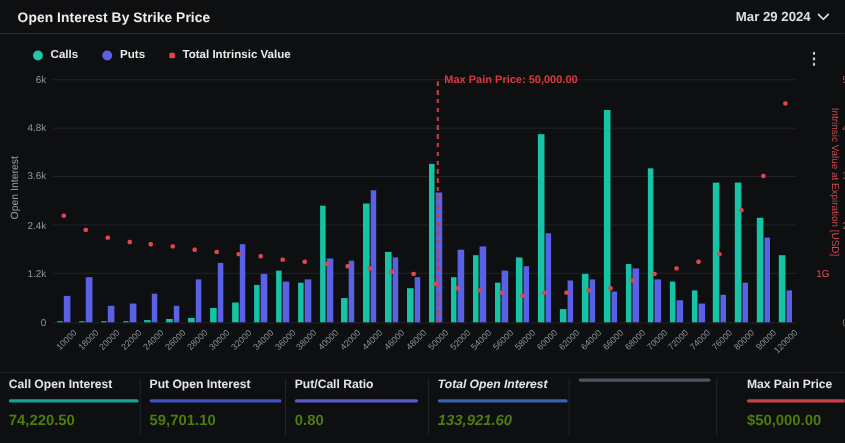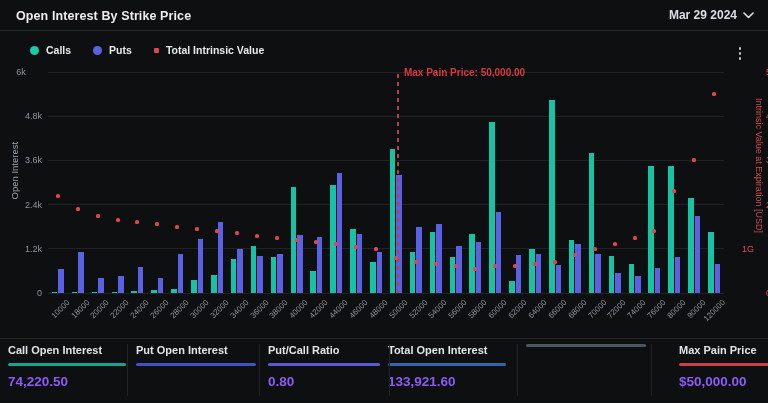--- a/index.html
+++ b/index.html
@@ -34,21 +34,21 @@
   .xlabel { position:absolute; top:298px; font-size:8px; color:#8d9399; white-space:nowrap; transform:rotate(-45deg); transform-origin:100% 0; }
   #maxpain-line { position:absolute; width:2px; z-index:4;
     background:repeating-linear-gradient(to bottom,#c23d43 0 4px, transparent 4px 8px); }
   #maxpain-label { position:absolute; font-size:10px; font-weight:700; color:#d9393f; white-space:nowrap; z-index:6; }
 
   
   #footer-divider { position:absolute; left:0; right:0; top:338px; height:1px; background:#232528; }
   .stat-col { position:absolute; top:344px; }
   .stat-label { font-size:11px; font-weight:700; color:#e2e4e6; margin-bottom:7px; white-space:nowrap; }
   .stat-rule { height:3px; border-radius:2px; margin-bottom:8px; }
-  .stat-value { font-size:13.5px; font-weight:700; color:#8b5cf6; white-space:nowrap; }
+  .stat-value { font-size:13.5px; font-weight:700; color:#4d7c0f; white-space:nowrap; }
   .stat-vdiv { position:absolute; top:344px; width:1px; height:52px; background:#202327; }
 </style>
 </head>
 <body>
 
 <div id="panel">
 
   <div id="header">
     <div id="title">Open Interest By Strike Price</div>
     <div id="date-select">
@@ -92,21 +92,21 @@
       <div class="gridline" style="left: 48px; width: 676px; top: 204.1px;"></div>
       <div class="tick-left" style="top: 199.6px;">2.4k</div>
       <div class="tick-right" style="left: 729px; top: 199.6px;">2G</div>
       <div class="gridline" style="left: 48px; width: 676px; top: 159.9px;"></div>
       <div class="tick-left" style="top: 155.4px;">3.6k</div>
       <div class="tick-right" style="left: 729px; top: 155.4px;">3G</div>
       <div class="gridline" style="left: 48px; width: 676px; top: 115.7px;"></div>
       <div class="tick-left" style="top: 111.2px;">4.8k</div>
       <div class="tick-right" style="left: 729px; top: 111.2px;">4G</div>
       <div class="gridline" style="left: 48px; width: 676px; top: 71.5px;"></div>
-      <div class="tick-left" style="top: 67px; text-align: center;">6k</div>
+      <div class="tick-left" style="top: 67px;">6k</div>
       <div class="tick-right" style="left: 729px; top: 67px;">5G</div>
       <div id="y-title-left">Open Interest</div>
       <div id="y-title-right">Intrinsic Value at Expiration [USD]</div>
       <div class="bar" style="left: 51.9412px; width: 5.5px; top: 291.5px; height: 1.5px; background: rgb(22, 195, 164);"></div>
       <div class="bar" style="left: 58.4412px; width: 5.5px; top: 269.058px; height: 23.9417px; background: rgb(90, 97, 228);"></div>
       <div class="dot" style="left: 55.9412px; top: 193.76px; background: rgb(224, 70, 76);"></div>
       <div class="xlabel" style="right: 703.059px;">10000</div>
       <div class="bar" style="left: 71.8235px; width: 5.5px; top: 291.5px; height: 1.5px; background: rgb(22, 195, 164);"></div>
       <div class="bar" style="left: 78.3235px; width: 5.5px; top: 252.483px; height: 40.5167px; background: rgb(90, 97, 228);"></div>
       <div class="dot" style="left: 75.8235px; top: 207.02px; background: rgb(224, 70, 76);"></div>
@@ -246,29 +246,30 @@
   <div id="footer-divider"></div>
   <div id="footer">
       <div class="stat-col" style="left: 8px;">
         <div class="stat-label">Call Open Interest</div>
         <div class="stat-rule" style="width: 118px; background: rgb(18, 165, 148);"></div>
         <div class="stat-value">74,220.50</div>
       </div>
       <div class="stat-col" style="left: 136px;">
         <div class="stat-label">Put Open Interest</div>
         <div class="stat-rule" style="width: 120px; background: rgb(68, 80, 198);"></div>
+        <div class="stat-value">59,701.10</div>
       </div>
       <div class="stat-vdiv" style="left: 127px;"></div>
       <div class="stat-col" style="left: 268px;">
         <div class="stat-label">Put/Call Ratio</div>
         <div class="stat-rule" style="width: 112px; background: rgb(90, 90, 206);"></div>
         <div class="stat-value">0.80</div>
       </div>
       <div class="stat-vdiv" style="left: 259px;"></div>
-      <div class="stat-col" style="left: 388px;">
+      <div class="stat-col" style="left: 398px; font-style: italic;">
         <div class="stat-label">Total Open Interest</div>
         <div class="stat-rule" style="width: 118px; background: rgb(52, 101, 175);"></div>
         <div class="stat-value">133,921.60</div>
       </div>
       <div class="stat-vdiv" style="left: 389px;"></div>
       <div class="stat-col" style="left: 526px;">
         <div class="stat-rule" style="width: 120px; background: rgb(75, 86, 96);"></div>
       </div>
       <div class="stat-vdiv" style="left: 517px;"></div>
       <div class="stat-col" style="left: 660px; margin-left: 19px;">

